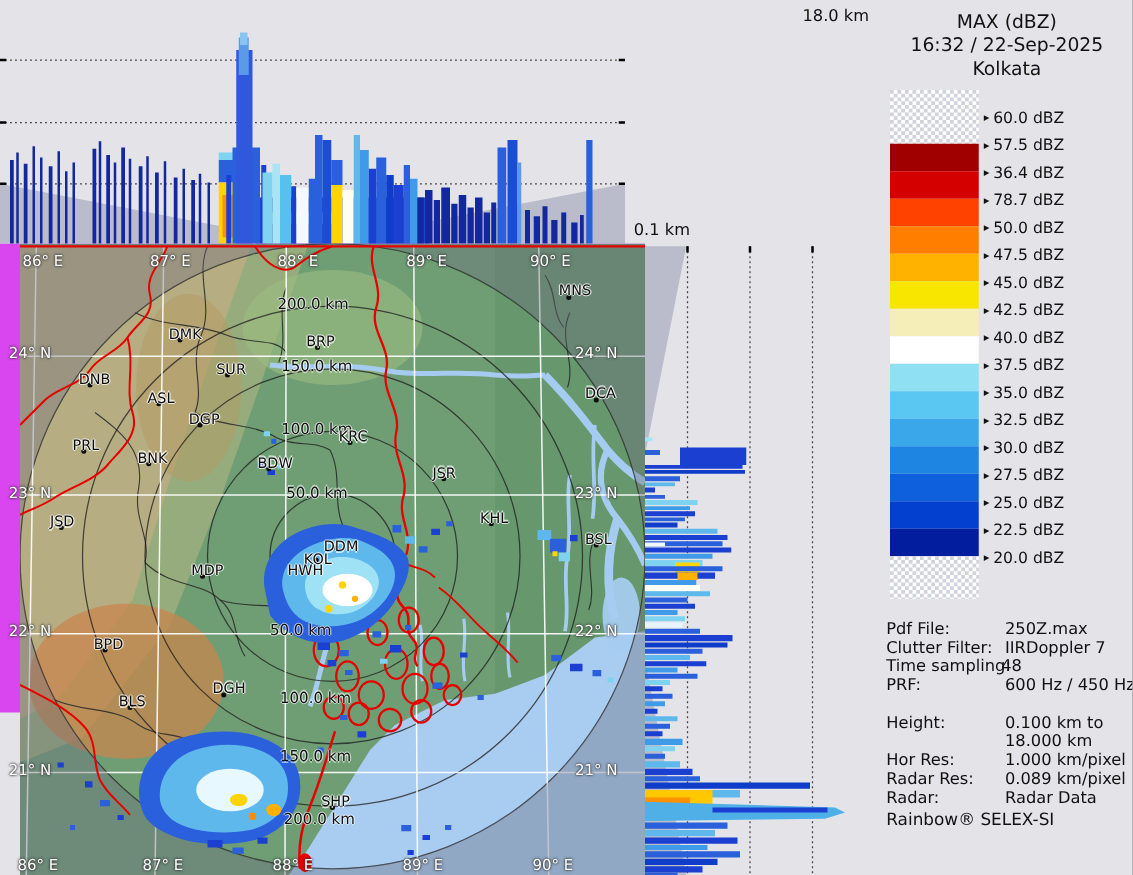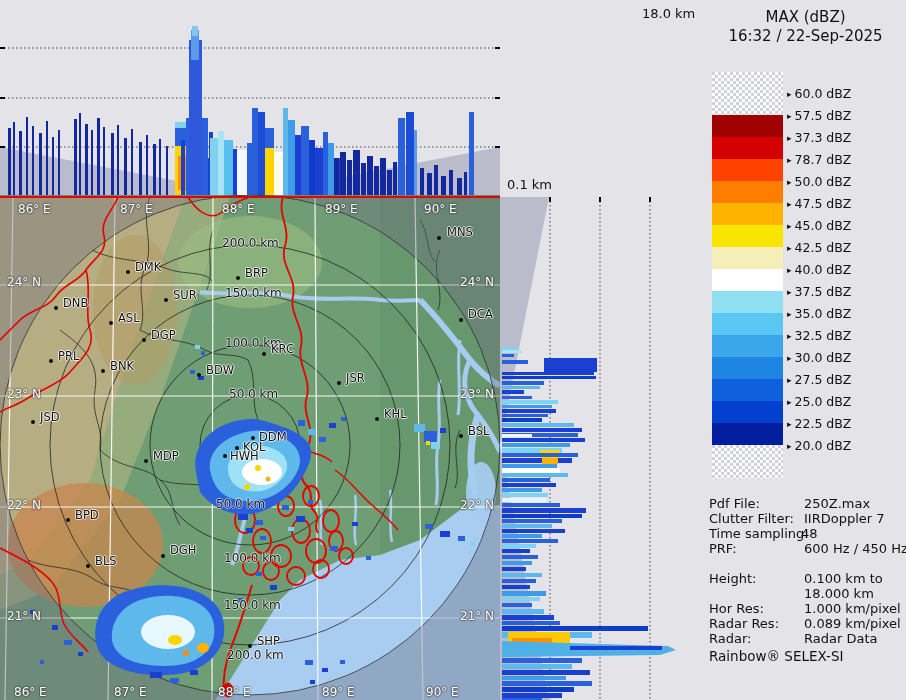--- a/index.html
+++ b/index.html
@@ -5,21 +5,21 @@
   html,body{margin:0;padding:0;background:#888;}
   .stage{position:relative;width:906px;height:700px;background:#e3e3e8;overflow:hidden;
          font-family:"DejaVu Sans","Liberation Sans",sans-serif;}
   .panel{position:absolute;}
   
   #top-profile{left:0;top:0;width:500px;height:195px;background:#e4e4e8;}
   #right-profile{left:500px;top:195px;width:205px;height:505px;background:#e4e4e8;}
   #corner{left:500px;top:0;width:205px;height:195px;background:#e3e3e8;}
   .axis-lbl{position:absolute;font-size:13px;color:#111;white-space:nowrap;}
   
-  #map{left:0;top:195px;width:500px;height:375px;background:#c2410c;}
+  #map{left:0;top:195px;width:500px;height:375px;background:#d946ef;padding-left:16px;}
   .lbl{position:absolute;font-size:12px;line-height:13px;white-space:nowrap;}
   .geo{color:#fff;text-shadow:0 0 2px #333,0 0 2px #333;}
   .city{color:#0d0d0d;font-size:11.5px;
         text-shadow:1px 0 0 rgba(255,255,255,.75),-1px 0 0 rgba(255,255,255,.75),0 1px 0 rgba(255,255,255,.75),0 -1px 0 rgba(255,255,255,.75);}
   .ring{color:#111;font-size:12px;
         text-shadow:1px 0 0 rgba(255,255,255,.55),-1px 0 0 rgba(255,255,255,.55),0 1px 0 rgba(255,255,255,.55),0 -1px 0 rgba(255,255,255,.55);}
   
   #legend{left:705px;top:0;width:201px;height:700px;background:#e3e3e8;color:#111;}
   .ttl{position:absolute;width:100%;text-align:center;font-size:15px;}
   .chk{background-image:repeating-conic-gradient(#ffffff 0% 25%,#d2d3da 0% 50%);background-size:6px 6px;}
@@ -482,20 +482,21 @@
     <div class="lbl city" style="left:95px;top:360px;">BLS</div>
     <div class="lbl city" style="left:257px;top:440px;">SHP</div>
     <div class="lbl city" style="left:259px;top:236px;">DDM</div>
     <div class="lbl city" style="left:243px;top:246px;">KOL</div>
     <div class="lbl city" style="left:230px;top:255px;">HWH</div>
   </div>
 
   <div id="legend" class="panel">
     <div class="ttl" style="top:8px;">MAX (dBZ)</div>
     <div class="ttl" style="top:27px;">16:32 / 22-Sep-2025</div>
+    <div class="ttl" style="top:46px;">Kolkata</div>
 
     <div class="cbar chk" style="top:72px;height:43px;"></div>
     <div class="band" style="top: 115px; background: rgb(161, 0, 0);"></div>
     <div class="band" style="top: 137px; background: rgb(212, 0, 0);"></div>
     <div class="band" style="top: 159px; background: rgb(255, 66, 0);"></div>
     <div class="band" style="top: 181px; background: rgb(255, 126, 0);"></div>
     <div class="band" style="top: 203px; background: rgb(255, 179, 0);"></div>
     <div class="band" style="top: 225px; background: rgb(249, 230, 0);"></div>
     <div class="band" style="top: 247px; background: rgb(245, 238, 184);"></div>
     <div class="band" style="top: 269px; background: rgb(255, 255, 255);"></div>
@@ -503,21 +504,21 @@
     <div class="band" style="top: 313px; background: rgb(90, 198, 242);"></div>
     <div class="band" style="top: 335px; background: rgb(58, 167, 234);"></div>
     <div class="band" style="top: 357px; background: rgb(30, 134, 226);"></div>
     <div class="band" style="top: 379px; background: rgb(14, 96, 221);"></div>
     <div class="band" style="top: 401px; background: rgb(3, 64, 207);"></div>
     <div class="band" style="top: 423px; background: rgb(2, 29, 158);"></div>
     <div class="cbar chk" style="top:445px;height:34px;"></div>
 
     <div class="slbl" style="top:86px;"><span class="arr">▸</span><span>60.0 dBZ</span></div>
     <div class="slbl" style="top:108px;"><span class="arr">▸</span><span>57.5 dBZ</span></div>
-    <div class="slbl" style="top:130px;"><span class="arr">▸</span><span>37.3 dBZ</span></div>
+    <div class="slbl" style="top:130px;"><span class="arr">▸</span><span>36.4 dBZ</span></div>
     <div class="slbl" style="top:152px;"><span class="arr">▸</span><span>78.7 dBZ</span></div>
     <div class="slbl" style="top:174px;"><span class="arr">▸</span><span>50.0 dBZ</span></div>
     <div class="slbl" style="top:196px;"><span class="arr">▸</span><span>47.5 dBZ</span></div>
     <div class="slbl" style="top:218px;"><span class="arr">▸</span><span>45.0 dBZ</span></div>
     <div class="slbl" style="top:240px;"><span class="arr">▸</span><span>42.5 dBZ</span></div>
     <div class="slbl" style="top:262px;"><span class="arr">▸</span><span>40.0 dBZ</span></div>
     <div class="slbl" style="top:284px;"><span class="arr">▸</span><span>37.5 dBZ</span></div>
     <div class="slbl" style="top:306px;"><span class="arr">▸</span><span>35.0 dBZ</span></div>
     <div class="slbl" style="top:328px;"><span class="arr">▸</span><span>32.5 dBZ</span></div>
     <div class="slbl" style="top:350px;"><span class="arr">▸</span><span>30.0 dBZ</span></div>

